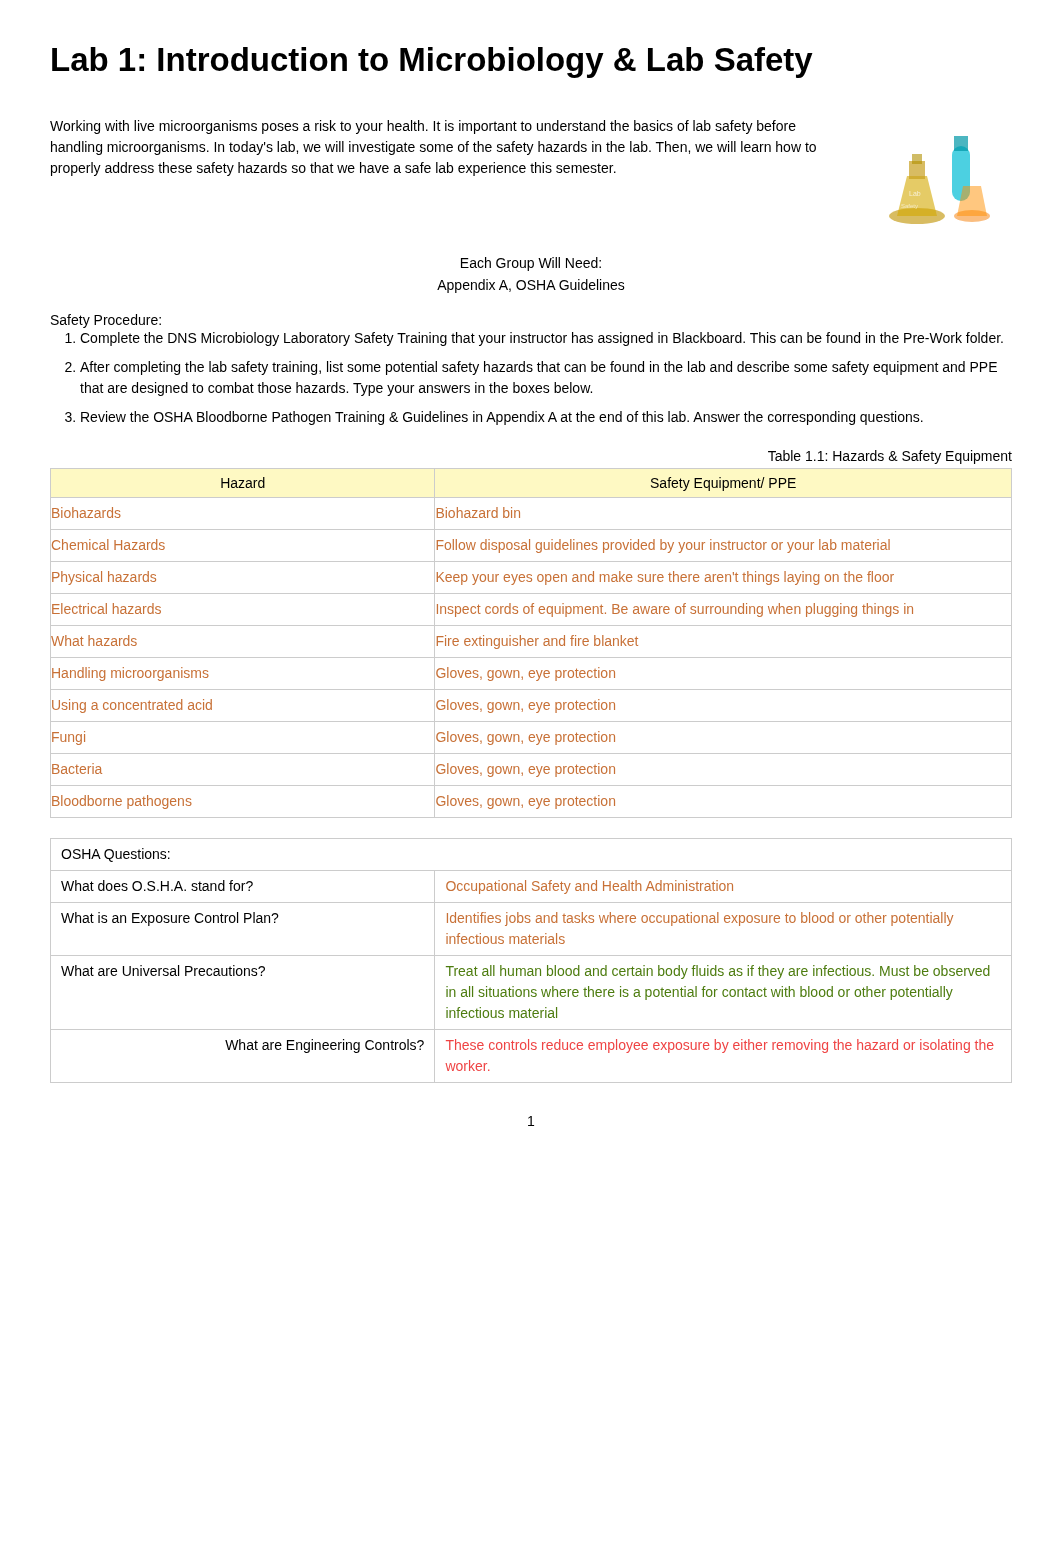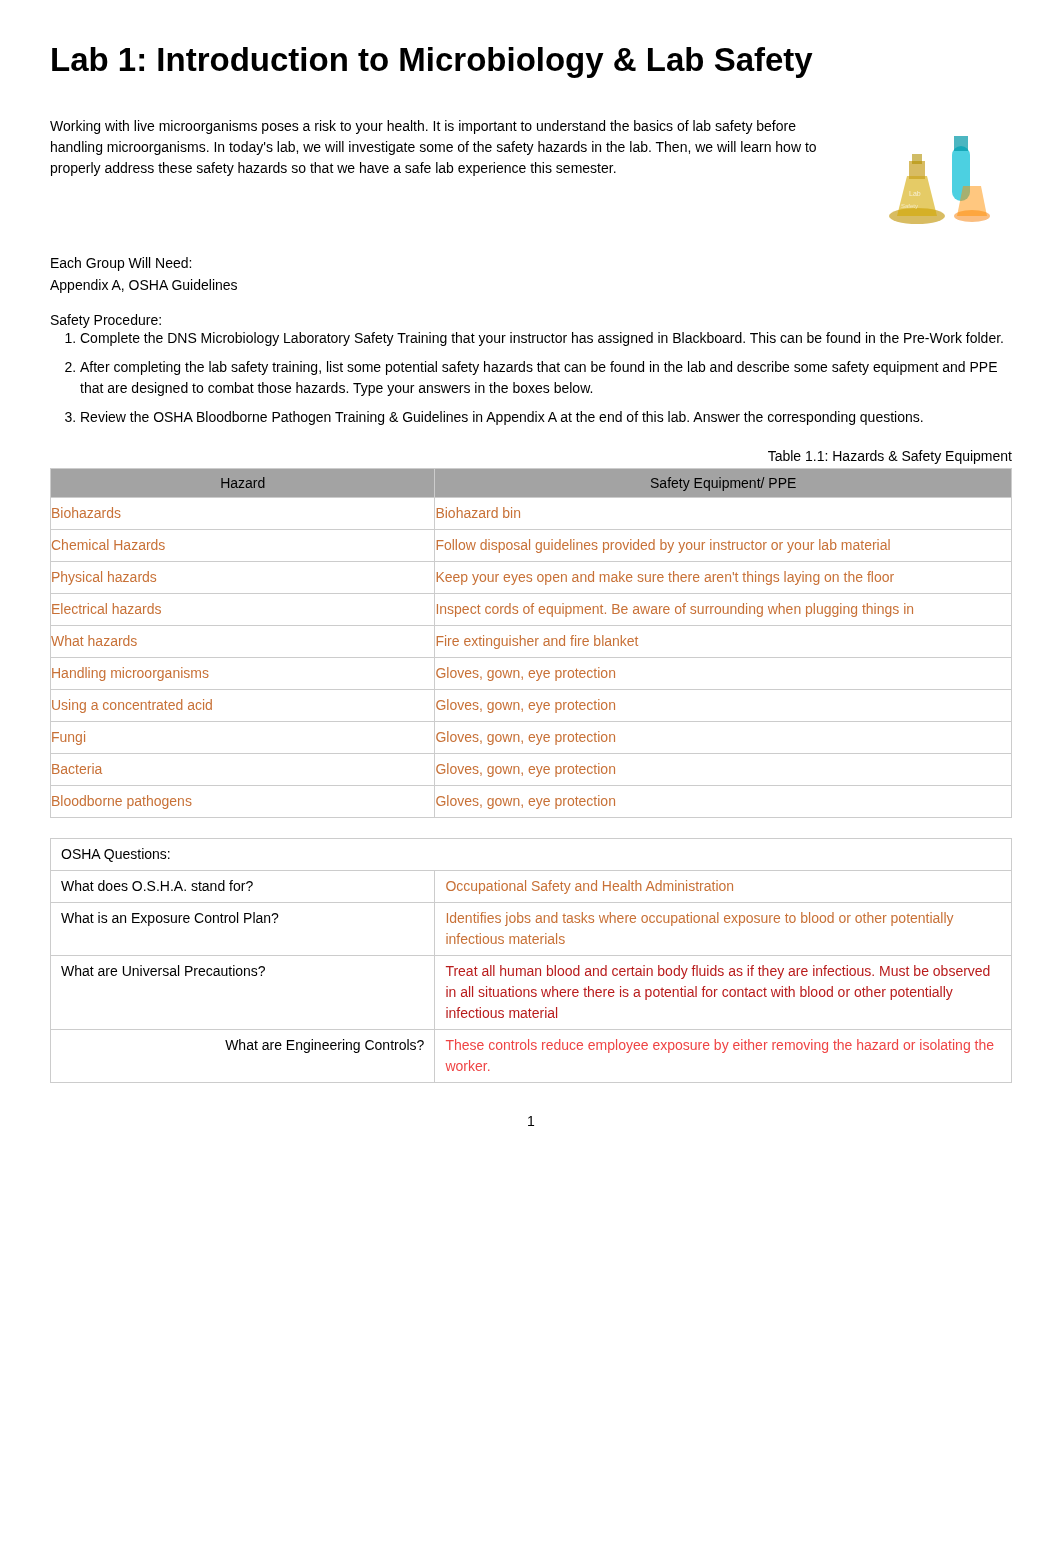--- a/index.html
+++ b/index.html
@@ -37,20 +37,21 @@
     .lab-image-placeholder {
       width: 150px;
       height: 120px;
       position: relative;
       overflow: hidden;
     }
     
     .materials-block {
       margin-bottom: 16px;
       line-height: 1.6;
+      text-align: center;
     }
     .safety-proc-label {
       margin-bottom: 0;
     }
     ol {
       padding-left: 30px;
       margin-bottom: 20px;
     }
     ol li {
       margin-bottom: 8px;
@@ -66,21 +67,21 @@
     .table-title {
       text-align: right;
       margin-bottom: 4px;
       font-size: 14px;
     }
     table {
       width: 100%;
       border-collapse: collapse;
     }
     table th {
-      background: #a3a3a3;
+      background: #fef9c3;
       border: 1px solid #ccc;
       padding: 6px 10px;
       text-align: center;
       font-weight: normal;
     }
     table td {
       border: 1px solid #ccc;
       padding: 5px 0;
       vertical-align: top;
       line-height: 1.5;
@@ -209,21 +210,21 @@
       <tr>
         <td style="width: 40%;">What does O.S.H.A. stand for?</td>
         <td style="color: rgb(200, 113, 55); width: 60%;">Occupational Safety and Health Administration</td>
       </tr>
       <tr>
         <td style="width: 40%;">What is an Exposure Control Plan?</td>
         <td style="color: rgb(200, 113, 55); width: 60%;">Identifies jobs and tasks where occupational exposure to blood or other potentially infectious materials</td>
       </tr>
       <tr>
         <td style="width: 40%;">What are Universal Precautions?</td>
-        <td style="color: #b91c1c; width: 60%;">Treat all human blood and certain body fluids as if they are infectious. Must be observed in all situations where there is a potential for contact with blood or other potentially infectious material</td>
+        <td style="color: #4d7c0f; width: 60%;">Treat all human blood and certain body fluids as if they are infectious. Must be observed in all situations where there is a potential for contact with blood or other potentially infectious material</td>
       </tr>
       <tr>
         <td style="width: 40%; text-align: right;">What are Engineering Controls?</td>
         <td style="color: #ef4444; width: 60%;">These controls reduce employee exposure by either removing the hazard or isolating the worker.</td>
       </tr>
     </tbody>
 </table>
 
 <div class="page-number">1</div>
 

